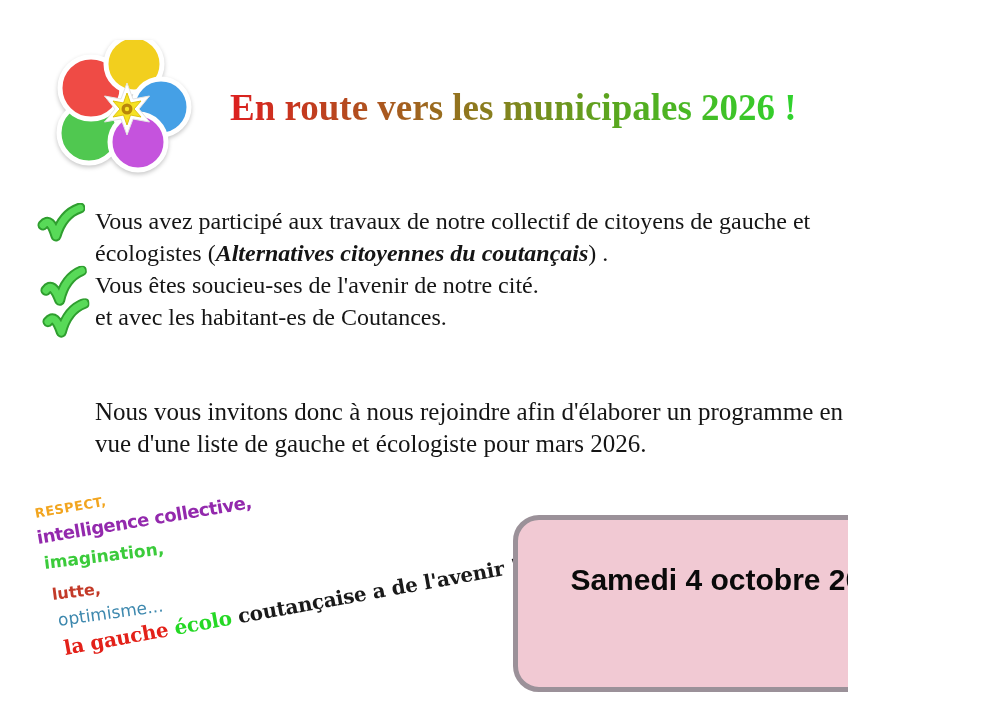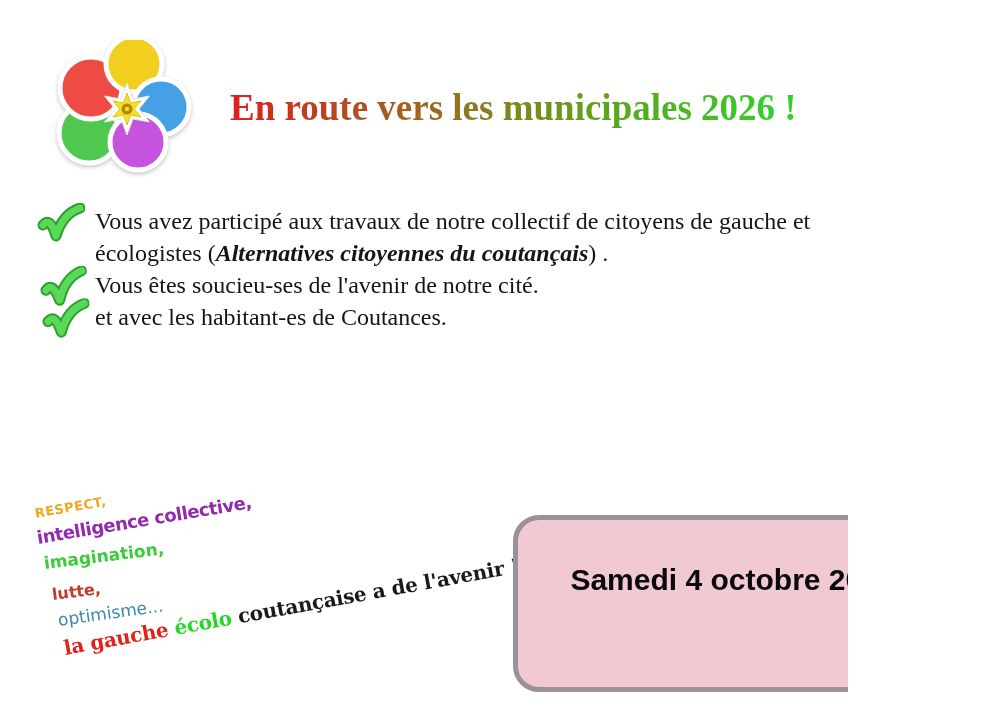--- a/index.html
+++ b/index.html
@@ -104,20 +104,24 @@
       <span>écologistes (</span><span class="em">Alternatives citoyennes du coutançais</span><span>) .</span>
     </div>
     <div class="line">
       <span>Vous êtes soucieu-ses de l'avenir de notre cité.</span>
     </div>
     <div class="line">
       <span>et avec les habitant-es de Coutances.</span>
     </div>
   </div>
 
+  <div class="para">
+    <div class="line">Nous vous invitons donc à nous rejoindre afin d'élaborer un programme en</div>
+    <div class="line">vue d'une liste de gauche et écologiste pour mars 2026.</div>
+  </div>
 
   <div class="word w-respect">RESPECT,</div>
   <div class="word w-intel">intelligence collective,</div>
   <div class="word w-imag">imagination,</div>
   <div class="word w-lutte">lutte,</div>
   <div class="word w-optim">optimisme...</div>
   <div class="word w-slogan">
     <span class="s-red">la gauche </span><span class="s-green">écolo </span><span class="s-black">coutançaise a de l'avenir !</span>
   </div>
 

